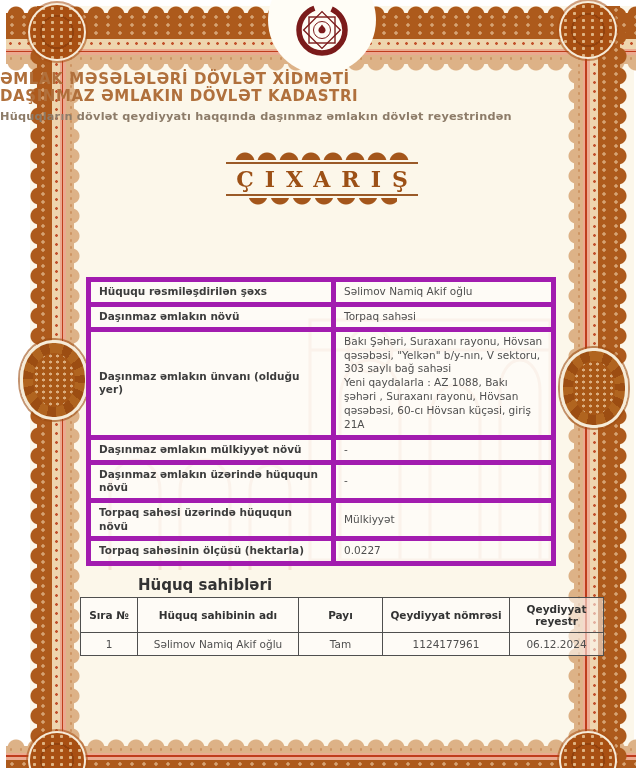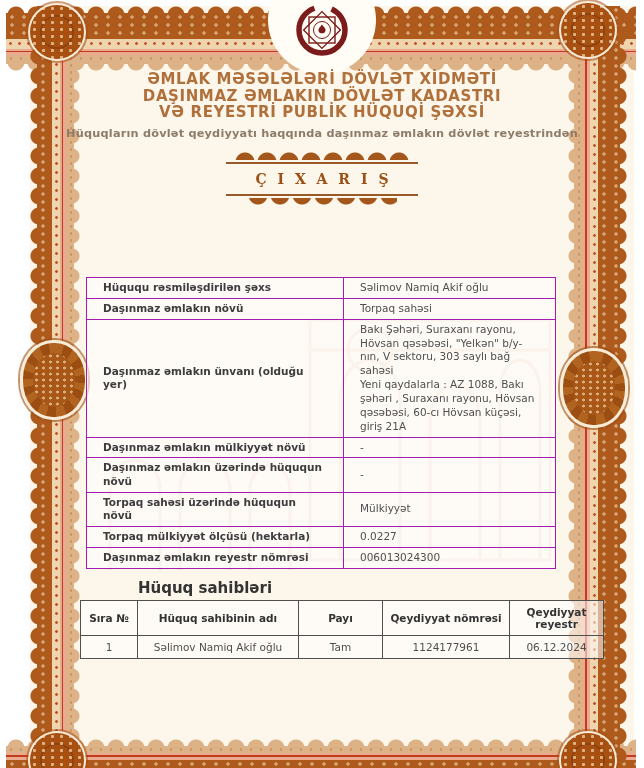--- a/index.html
+++ b/index.html
@@ -44,37 +44,37 @@
     background:#a85716;background-image:radial-gradient(circle,rgba(240,210,170,.7) 1.2px,transparent 1.8px);background-size:7px 6px;}
 
   
   .emblem-notch{position:absolute;left:268px;top:-34px;width:108px;height:108px;border-radius:50%;background:#fffdf6;z-index:3;}
   .emblem{position:absolute;left:290px;top:1px;z-index:5;}
 
   
   .watermark{position:absolute;z-index:1;opacity:.12;}
 
   
-  .header-block{position:absolute;top:71px;left:0;right:0;text-align:center;z-index:6;}
+  .header-block{position:absolute;top:71px;left:0;right:0;z-index:6;}
   .header-line{font-size:15px;font-weight:bold;letter-spacing:.6px;color:#b0703c;line-height:16.5px;}
   .subtitle{margin-top:6px;font-size:11.3px;font-weight:600;color:#8d7c69;letter-spacing:.2px;}
 
   
   .doc-title-block{position:absolute;top:148px;left:0;right:0;z-index:6;text-align:center;}
   .orn{width:176px;margin:0 auto;}
   .orn-top{height:12px;background-image:radial-gradient(circle at 11px 14px,#a4561b 9px,transparent 10px);background-size:22px 12px;background-repeat:repeat-x;}
   .orn-bottom{width:150px;height:11px;background-image:radial-gradient(circle at 11px -3px,#a4561b 9px,transparent 10px);background-size:22px 11px;background-repeat:repeat-x;}
   .rule{width:192px;height:2px;background:#9a5a28;margin:2px auto;}
-  .doc-title{font-family:"DejaVu Serif","Liberation Serif",serif;font-size:14px;font-weight:700;color:#9c5016;letter-spacing:11px;padding-left:11px;line-height:26px;}
+  .doc-title{font-family:"DejaVu Serif","Liberation Serif",serif;font-size:22px;font-weight:700;color:#9c5016;letter-spacing:11px;padding-left:11px;line-height:26px;}
 
   
   .content{position:absolute;left:0;top:277px;width:644px;z-index:6;}
   table{border-collapse:collapse;table-layout:fixed;}
   .main-table{margin-left:86px;width:470px;}
-  .main-table th,.main-table td{border:1px solid #a21caf;font-size:10.5px;padding:3px 16px;vertical-align:middle;background:rgba(255,255,255,.55);}
+  .main-table th,.main-table td{border:5px solid #a21caf;font-size:10.5px;padding:3px 8px;vertical-align:middle;background:rgba(255,255,255,.55);}
   .main-table th{width:224px;text-align:left;font-weight:bold;color:#3d3d3d;line-height:1.3;}
   .main-table td{color:#4f4f4f;line-height:1.32;}
   .addr-line{margin:0;}
   .owners-title{margin:10px 0 3px 125px;width:160px;text-align:center;font-size:15px;font-weight:bold;color:#333;}
   .owners-table{margin-left:80px;width:482px;}
   .owners-table th,.owners-table td{border:1px solid #4f4f4f;font-size:10.5px;padding:5px 4px;text-align:center;background:rgba(255,255,255,.55);}
   .owners-table th{font-weight:bold;color:#333;}
   .owners-table td{color:#4f4f4f;}
 </style>
 </head>
@@ -160,21 +160,20 @@
       <path d="M32 23.5 c1.8 2.6 3.6 3.4 3.6 6 a3.7 3.7 0 0 1 -7.2 0 c0-2.6 1.8-3.4 3.6-6 z" fill="#7b1b1b"></path>
       <path d="M20 49 q12 6 24 0" fill="none" stroke="#7b1b1b" stroke-width="2"></path>
       <circle cx="20" cy="49" r="1.3" fill="#7b1b1b"></circle>
       <circle cx="44" cy="49" r="1.3" fill="#7b1b1b"></circle>
     </svg>
   </div>
 
   <div class="header-block">
     <div class="header-line">ƏMLAK MƏSƏLƏLƏRİ DÖVLƏT XİDMƏTİ</div>
     <div class="header-line">DAŞINMAZ ƏMLAKIN DÖVLƏT KADASTRI</div>
-    <div class="header-line">VƏ REYESTRİ PUBLİK HÜQUQİ ŞƏXSİ</div>
     <div class="subtitle">Hüquqların dövlət qeydiyyatı haqqında daşınmaz əmlakın dövlət reyestrindən</div>
   </div>
 
   <div class="doc-title-block">
     <div class="orn orn-top"></div>
     <div class="rule"></div>
     <div class="doc-title">ÇIXARIŞ</div>
     <div class="rule"></div>
     <div class="orn orn-bottom"></div>
   </div>
@@ -203,26 +202,22 @@
           </tr>
           <tr>
             <th>Daşınmaz əmlakın üzərində hüququn növü</th>
             <td>-</td>
           </tr>
           <tr>
             <th>Torpaq sahəsi üzərində hüququn növü</th>
             <td>Mülkiyyət</td>
           </tr>
           <tr>
-            <th>Torpaq mülkiyyət ölçüsü (hektarla)</th>
+            <th>Torpaq sahəsinin ölçüsü (hektarla)</th>
             <td>0.0227</td>
-          </tr>
-          <tr>
-            <th>Daşınmaz əmlakın reyestr nömrəsi</th>
-            <td>006013024300</td>
           </tr>
         </tbody>
     </table>
 
     <div class="owners-title">Hüquq sahibləri</div>
 
     <table class="owners-table">
       <thead>
           <tr>
             <th style="width: 48px;">Sıra №</th>

